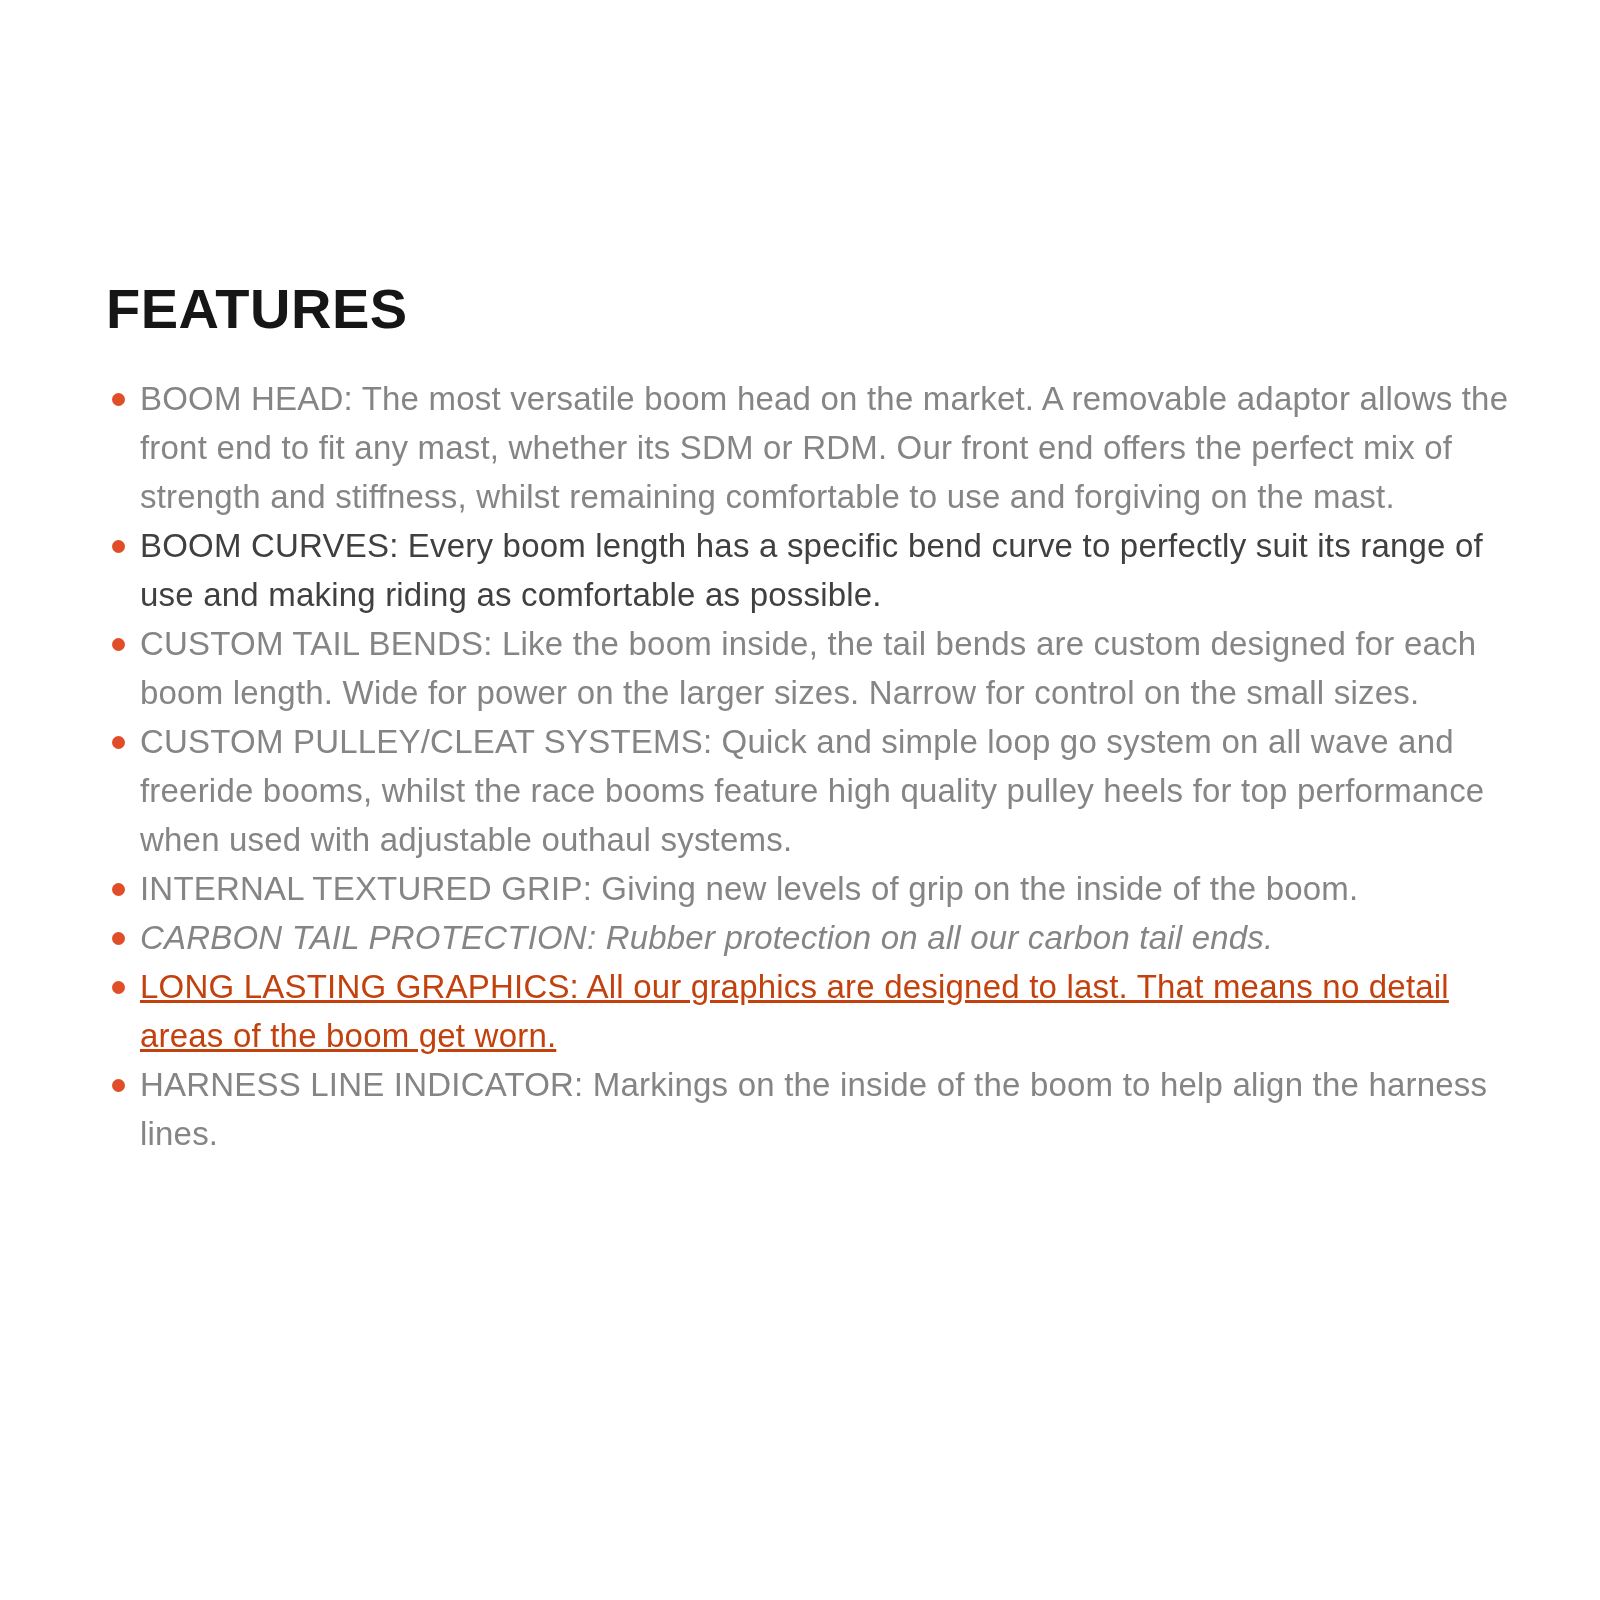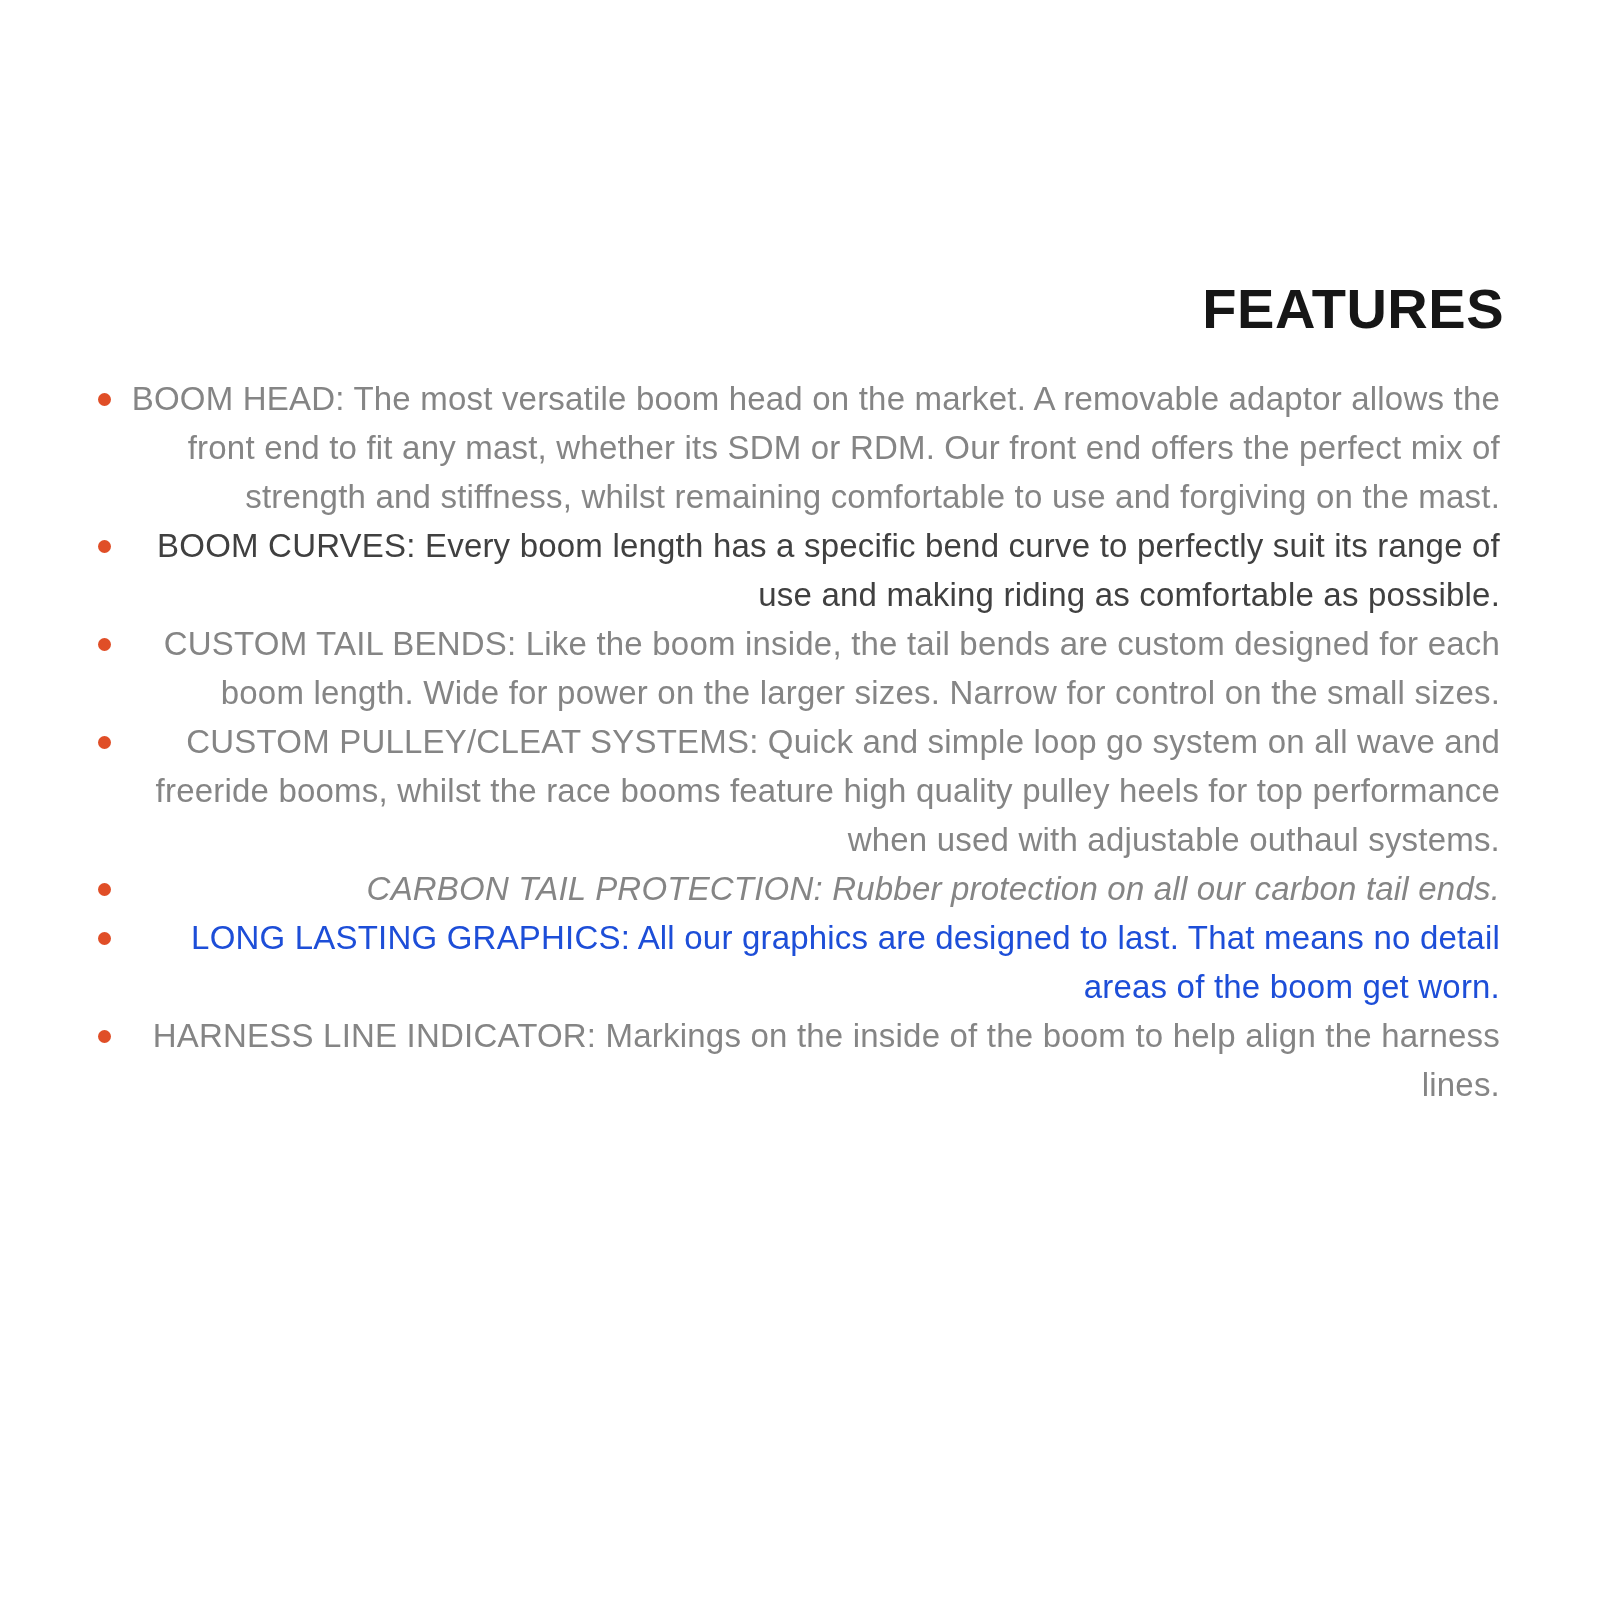--- a/index.html
+++ b/index.html
@@ -10,23 +10,22 @@
   body {
     width: 1600px;
     height: 1600px;
     position: relative;
     font-family: "Liberation Sans", sans-serif;
     overflow: hidden;
   }
   .content {
     position: absolute;
     top: 278px;
-    left: 92px;
+    left: 106px;
     width: 1412px;
-    text-align: right;
   }
   h1.page-title {
     margin: 0 0 34px 0;
     font-size: 56px;
     line-height: 1.1;
     font-weight: bold;
     letter-spacing: 0.5px;
     color: #161616;
   }
   ul.features-list {
@@ -73,27 +72,31 @@
   <li style="color: rgb(133, 133, 133);">
     <span class="bullet" style="background: rgb(224, 78, 39);"></span>
     <span class="feature-text">CUSTOM TAIL BENDS: Like the boom inside, the tail bends are custom designed for each boom length. Wide for power on the larger sizes. Narrow for control on the small sizes.</span>
   </li>
 
   <li style="color: rgb(133, 133, 133);">
     <span class="bullet" style="background: rgb(224, 78, 39);"></span>
     <span class="feature-text">CUSTOM PULLEY/CLEAT SYSTEMS: Quick and simple loop go system on all wave and freeride booms, whilst the race booms feature high quality pulley heels for top performance when used with adjustable outhaul systems.</span>
   </li>
 
+  <li style="color: rgb(133, 133, 133);">
+    <span class="bullet" style="background: rgb(224, 78, 39);"></span>
+    <span class="feature-text">INTERNAL TEXTURED GRIP: Giving new levels of grip on the inside of the boom.</span>
+  </li>
 
   <li style="color: rgb(133, 133, 133); font-style: italic;">
     <span class="bullet" style="background: rgb(224, 78, 39);"></span>
     <span class="feature-text">CARBON TAIL PROTECTION: Rubber protection on all our carbon tail ends.</span>
   </li>
 
-  <li style="color: #1d4ed8;">
+  <li style="color: #c2410c; text-decoration: underline;">
     <span class="bullet" style="background: rgb(224, 78, 39);"></span>
     <span class="feature-text">LONG LASTING GRAPHICS: All our graphics are designed to last. That means no detail areas of the boom get worn.</span>
   </li>
 
   <li style="color: rgb(133, 133, 133);">
     <span class="bullet" style="background: rgb(224, 78, 39);"></span>
     <span class="feature-text">HARNESS LINE INDICATOR: Markings on the inside of the boom to help align the harness lines.</span>
   </li>
 </ul>
 </div>

